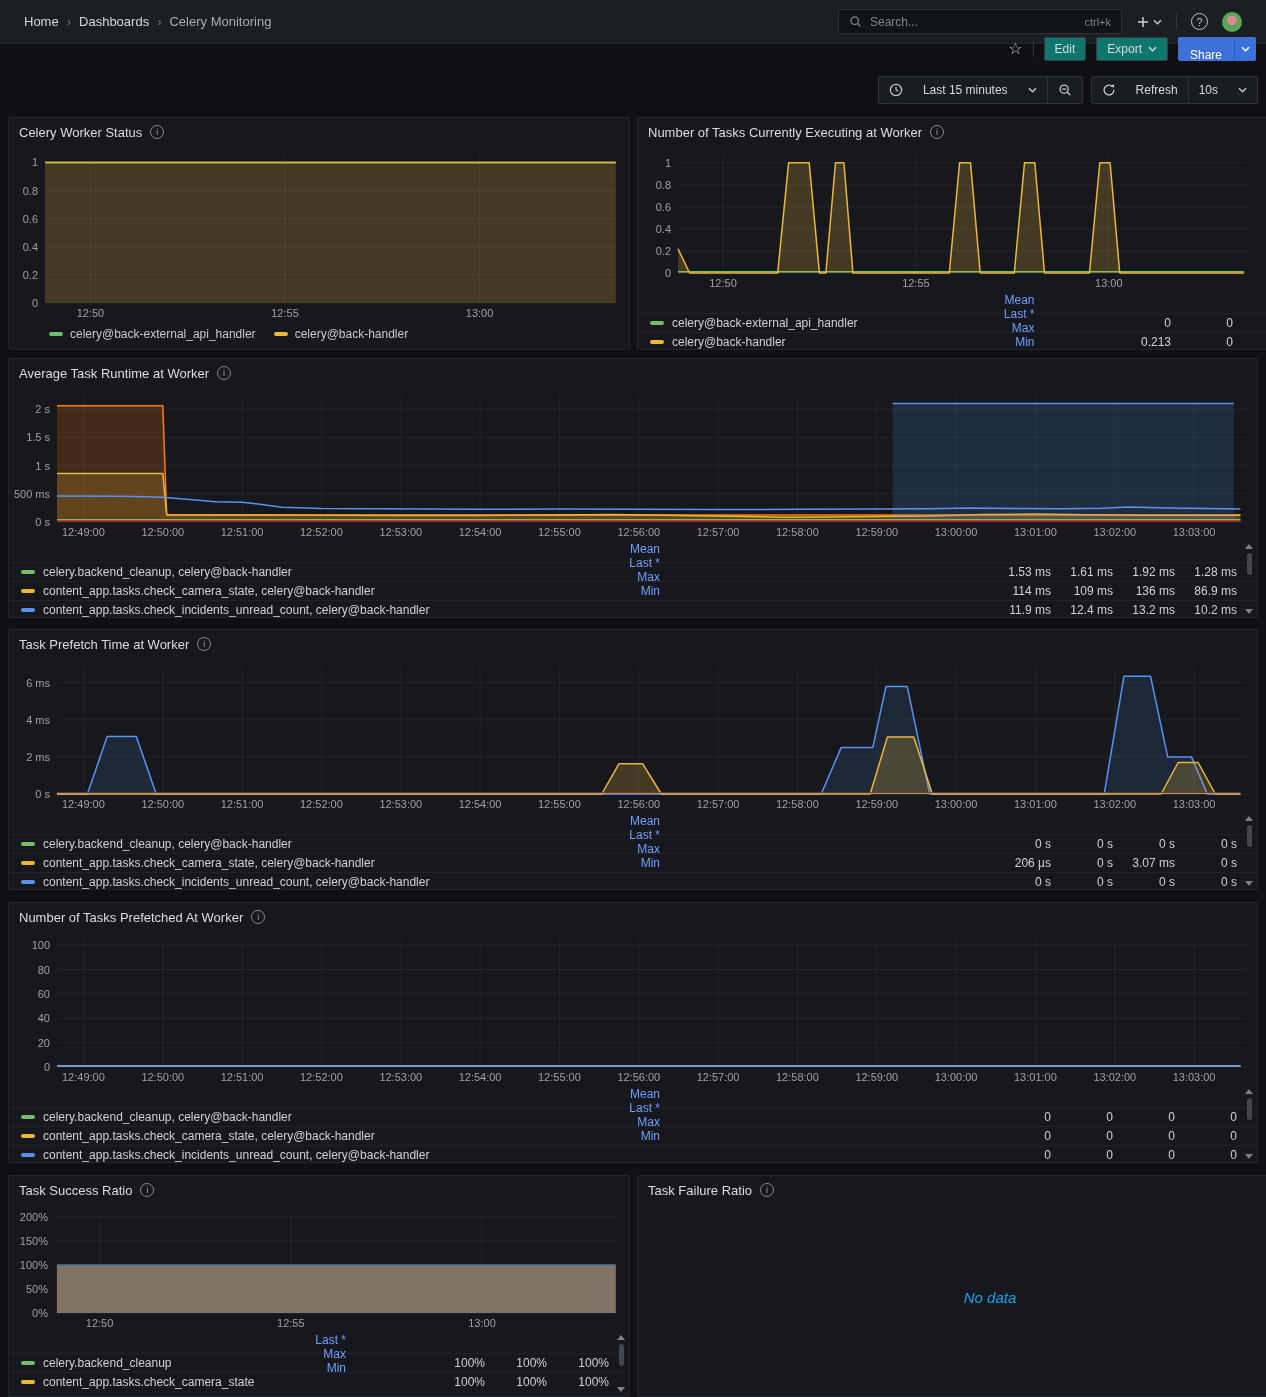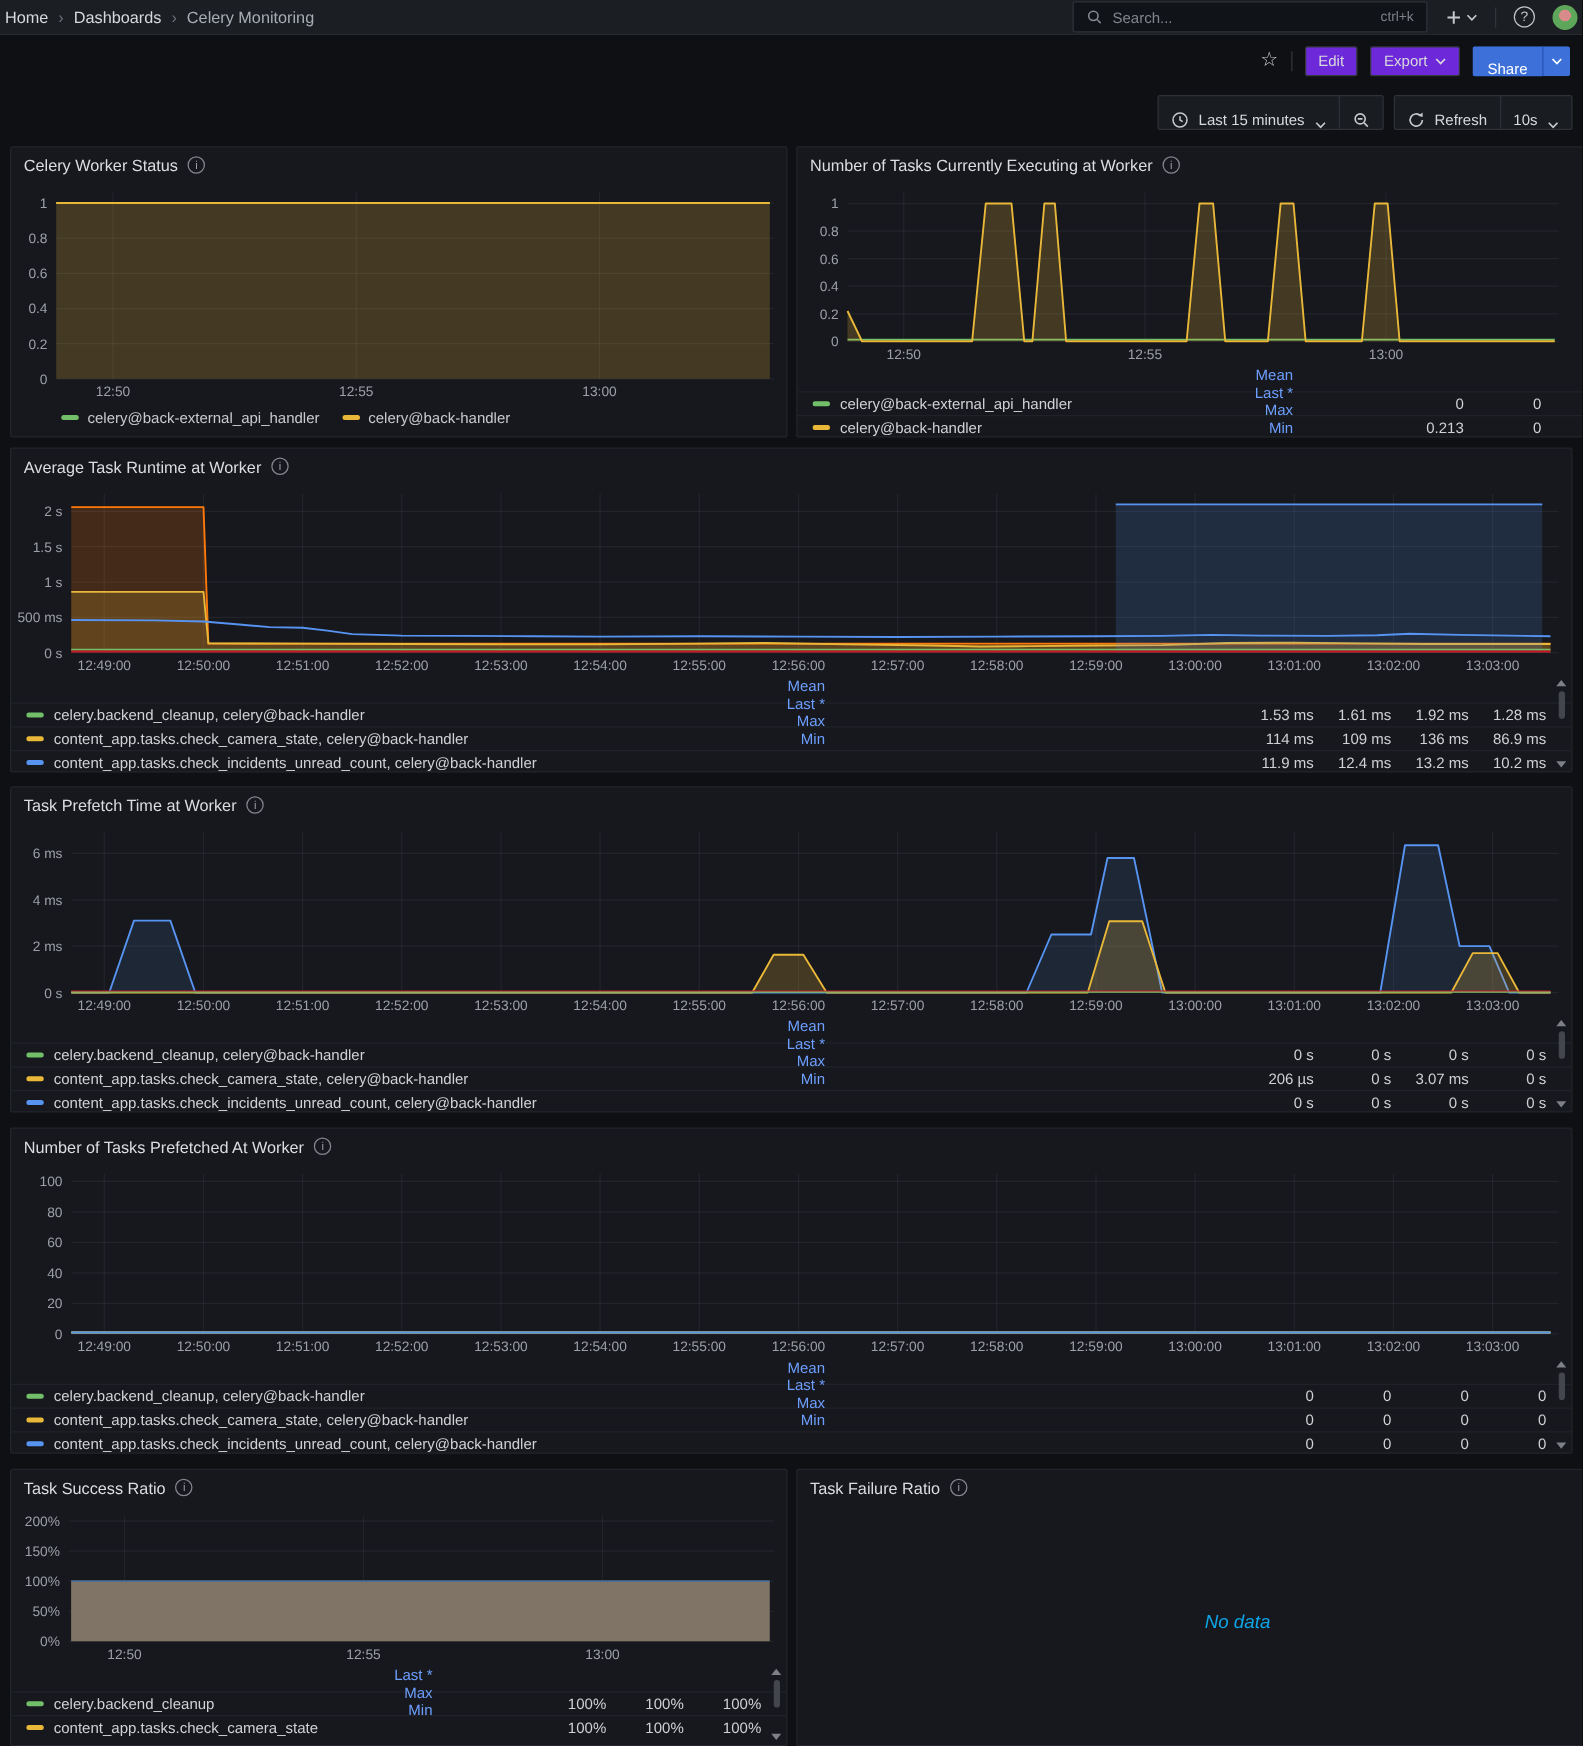--- a/index.html
+++ b/index.html
@@ -1,49 +1,49 @@
 <!DOCTYPE html>
 <html><head>
 <meta charset="utf-8">
 <style>
   * { margin:0; padding:0; box-sizing:border-box; }
   html,body { background:#070809; }
   body { font-family:"Liberation Sans", sans-serif; }
   .page { position:relative; width:1266px; height:1397px; background:#0e1013; overflow:hidden; color:#d8d9dd; }
 
   
-  .topnav { position:absolute; top:0; left:0; right:0; height:28px; background:#1b1e22;
-            border-bottom:1px solid #26292e; display:flex; align-items:center; padding:0 4px; }
+  .topnav { position:absolute; top:0; left:0; right:0; height:44px; background:#1b1e22;
+            border-bottom:1px solid #26292e; display:flex; align-items:center; padding:0 24px; }
   .breadcrumb { display:flex; align-items:center; gap:8px; font-size:13px; }
   .bc-link { color:#d8d9dd; font-weight:500; cursor:pointer; }
   .bc-sep { color:#6c6f76; font-size:13px; }
   .bc-current { color:#a8adb4; }
   .nav-right { margin-left:auto; display:flex; align-items:center; gap:10px; }
   .search { display:flex; align-items:center; gap:8px; background:#101317; border:1px solid #2f3339;
             border-radius:2px; height:25px; width:284px; padding:0 10px; color:#82868d; font-size:12px; }
   .search .ph { flex:1; }
   .kbd { color:#7d8087; font-size:11px; }
   .icon-btn { display:flex; align-items:center; gap:3px; color:#c6c8cc; height:24px; padding:0 4px; cursor:pointer; background:none; border:none; font-size:14px; }
   .nav-divider { width:1px; height:16px; background:#32353b; }
   .help-circle { width:17px; height:17px; border:1.4px solid #c0c2c7; border-radius:50%; display:flex; align-items:center; justify-content:center; font-size:11px; color:#c0c2c7; }
   .avatar { width:20px; height:20px; border-radius:50%; background:radial-gradient(circle at 50% 42%, #d98a8a 0 30%, #5ea75a 32% 100%); }
 
   
   .actions { position:absolute; top:37px; right:10px; height:24px; display:flex; align-items:center; gap:10px; }
   .star-btn { background:none; border:none; color:#c6c8cc; font-size:16px; line-height:1; cursor:pointer; }
-  .btn { height:24px; padding:0 10px; background:#6d28d9; border:1px solid #36393f; border-radius:2px;
+  .btn { height:24px; padding:0 10px; background:#0f766e; border:1px solid #36393f; border-radius:2px;
          color:#d8d9dd; font-size:12px; display:flex; align-items:center; gap:6px; cursor:pointer; }
   .btn-split { display:flex; height:24px; border-radius:2px; overflow:hidden; }
   .btn-primary { background:#3d71d9; border:none; color:#fff; font-weight:500; height:35px; padding:0 12px; font-size:12px; display:flex; align-items:center; cursor:pointer; }
   .btn-primary-caret { background:#3d71d9; border:none; border-left:1px solid #2c5cc5; color:#fff; width:22px; display:flex; align-items:center; justify-content:center; cursor:pointer; }
 
   
   .timebar { position:absolute; top:76px; right:8px; height:28px; display:flex; gap:8px; }
   .tb-group { display:flex; align-items:center; background:#191c21; border:1px solid #2e3137; border-radius:2px; height:28px; font-size:12px; color:#d8d9dd; }
-  .tb-seg { display:flex; align-items:flex-end; gap:8px; padding:0 10px; height:100%; cursor:pointer; }
+  .tb-seg { display:flex; align-items:center; gap:20px; padding:0 10px; height:100%; cursor:pointer; }
   .tb-sep { width:1px; height:100%; background:#2e3137; }
 
   
   .panel { position:absolute; background:#16181d; border:1px solid #22252b; border-radius:2px; display:flex; flex-direction:column; }
   .panel-header { height:28px; display:flex; align-items:center; justify-content:center; gap:8px; flex:0 0 28px; }
   .panel-header.left { justify-content:flex-start; padding-left:10px; }
   .panel-title { font-size:13px; font-weight:500; color:#dcdde0; cursor:pointer; }
   .info-icon { width:14px; height:14px; border:1px solid #84878d; border-radius:50%; color:#9da0a7;
                font-size:9px; display:flex; align-items:center; justify-content:center; cursor:pointer; }
   .chart { position:relative; width:100%; }

